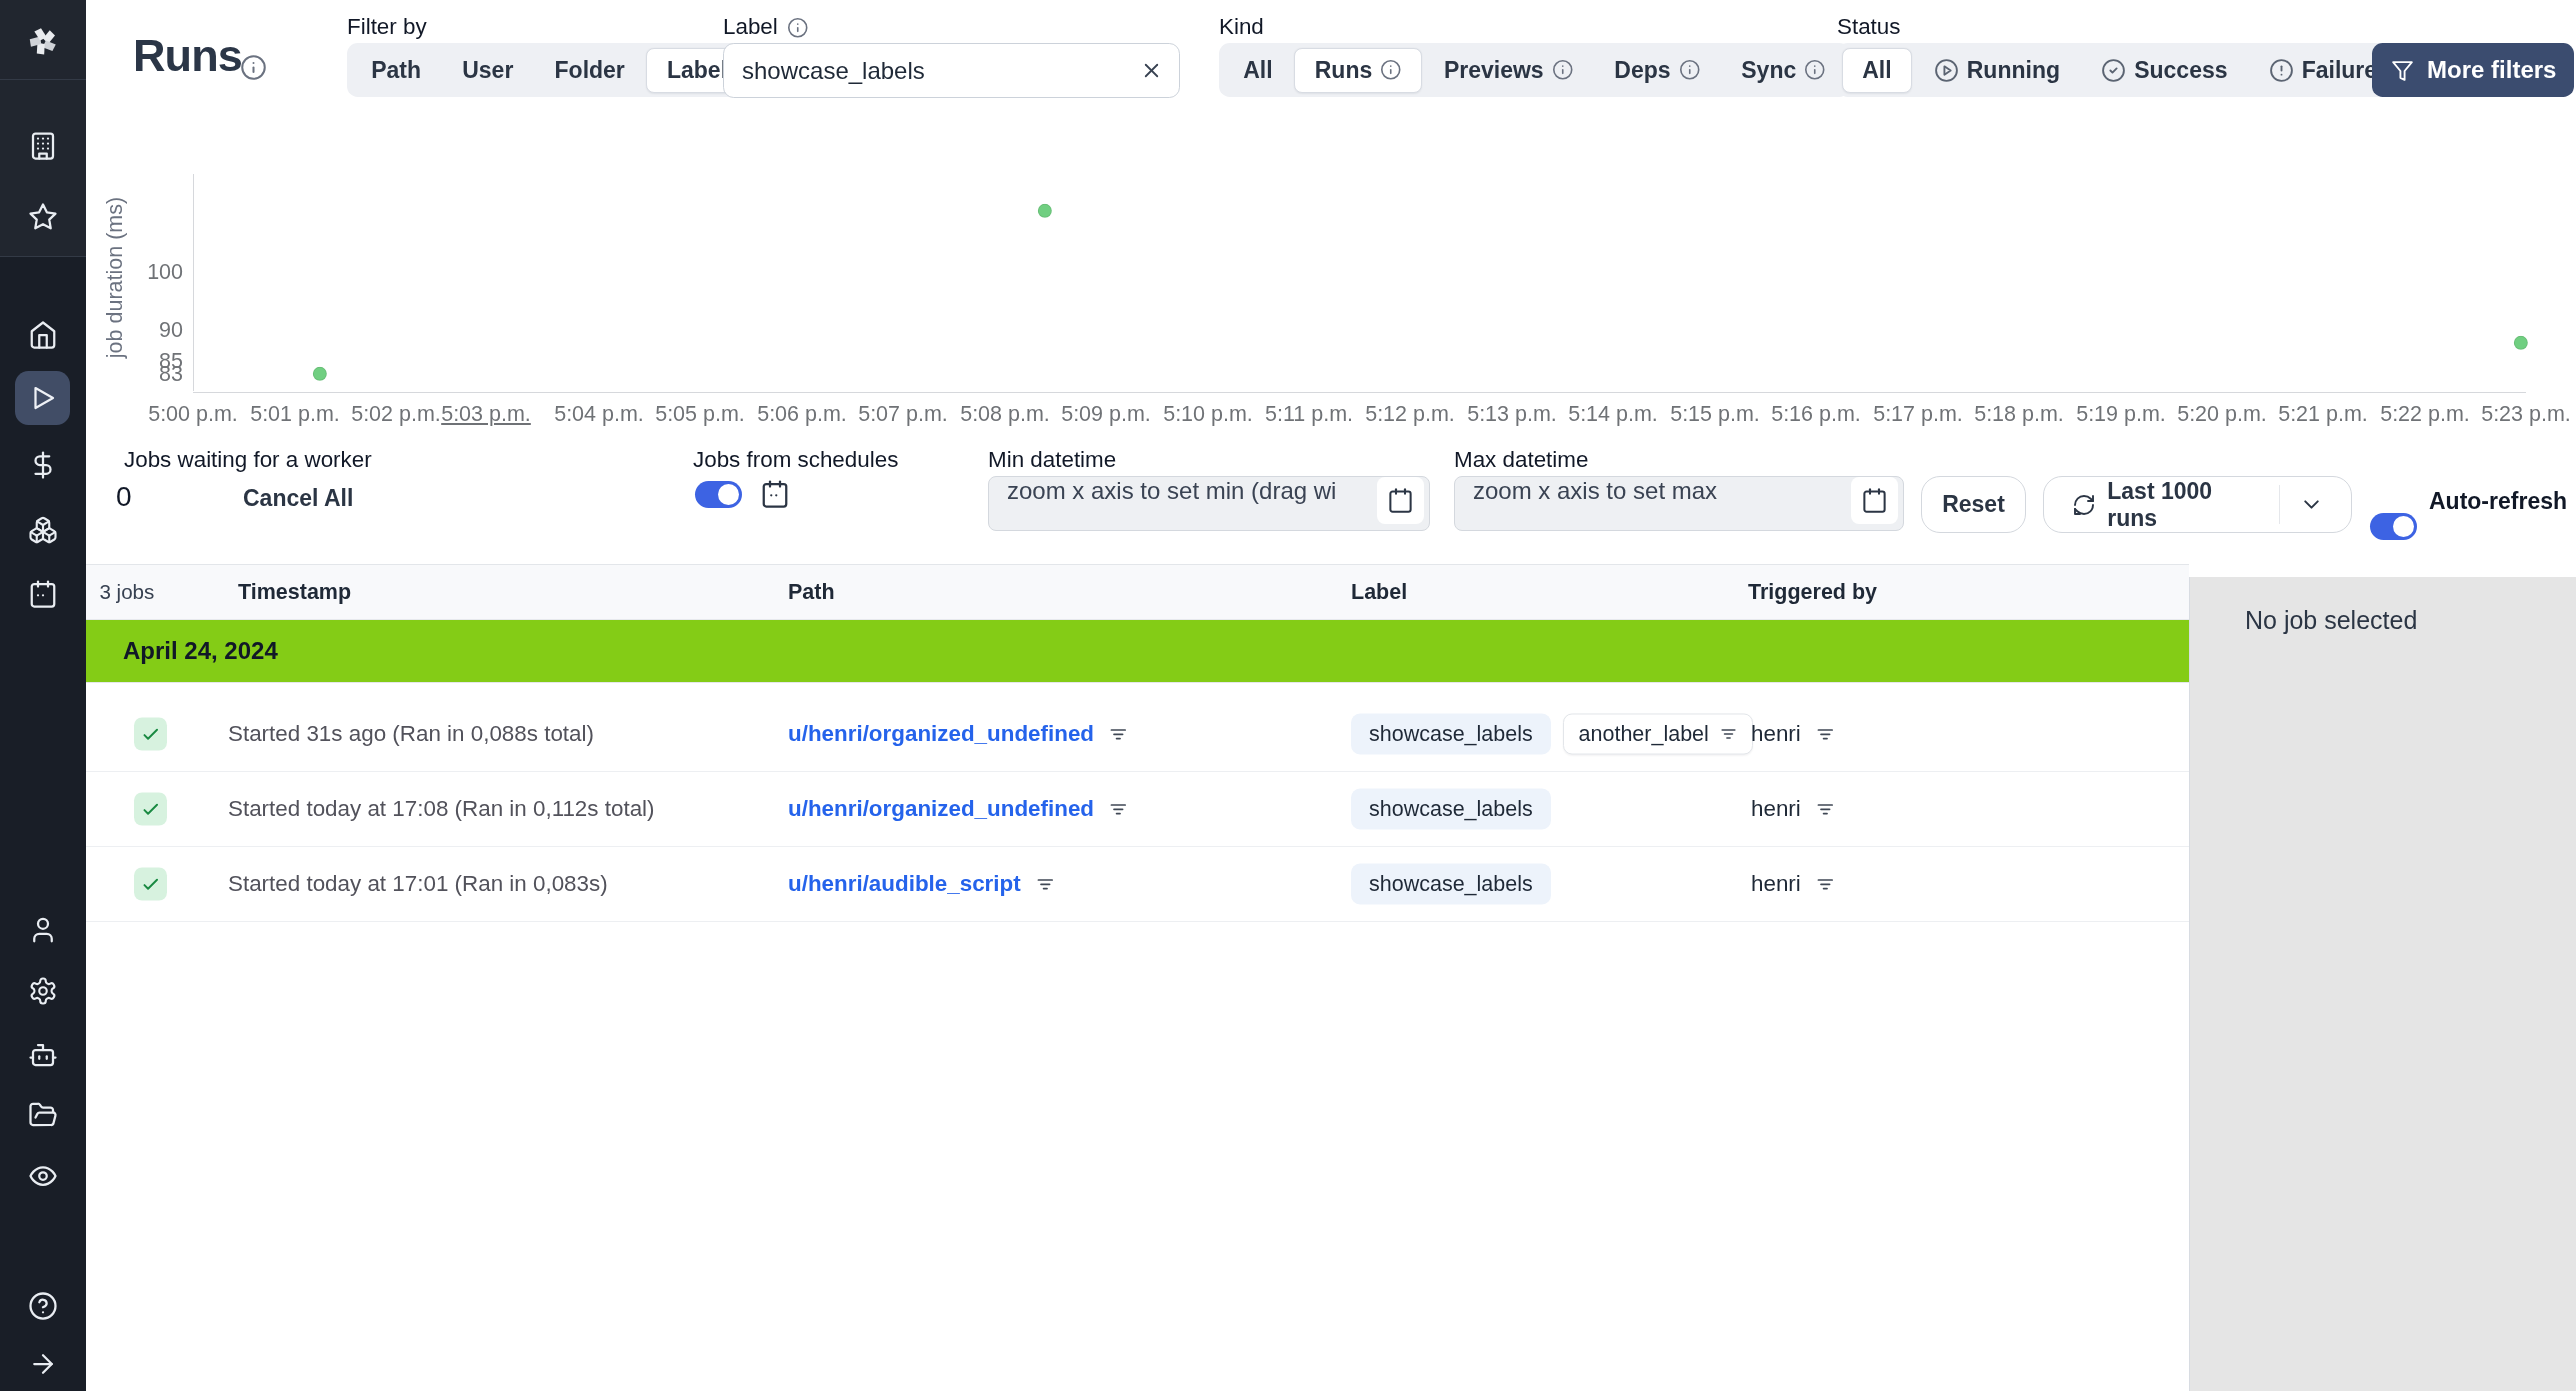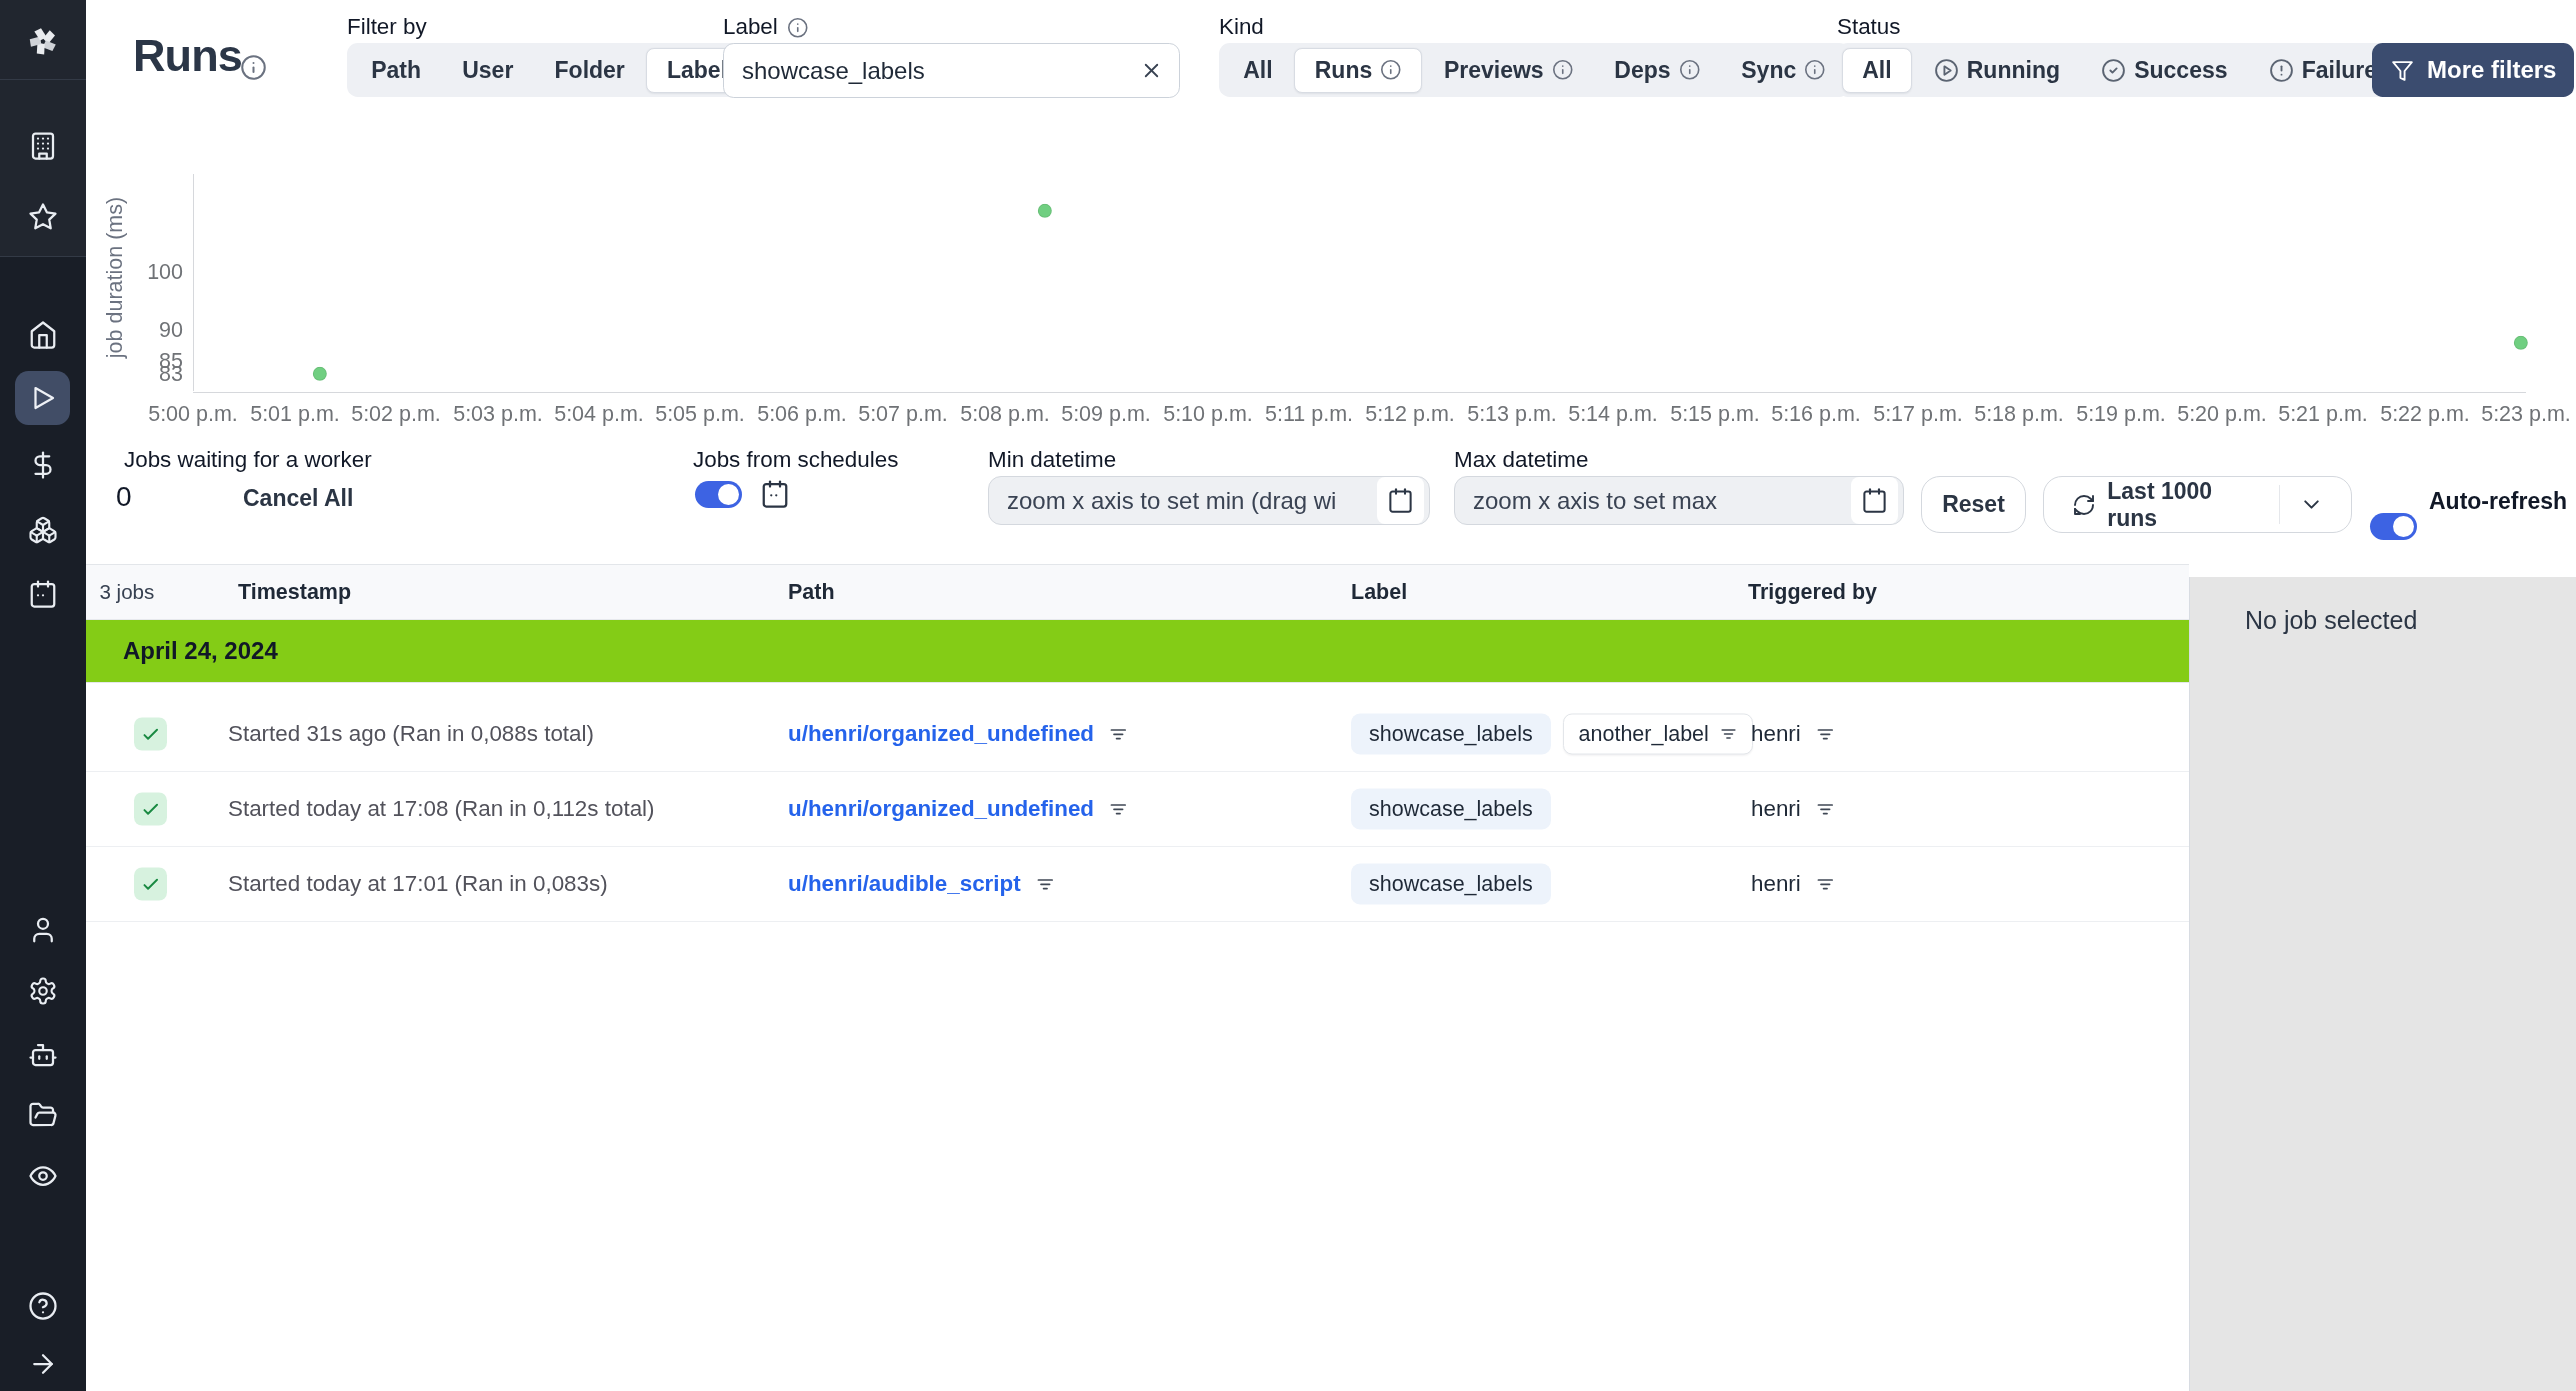--- a/index.html
+++ b/index.html
@@ -47,22 +47,22 @@
   .xtick { position:absolute; top:268px; transform:translateX(-50%); font-size:21.5px; color:#6f7276; white-space:nowrap; }
   .dot { position:absolute; width:14.3px; height:14.3px; border-radius:50%; transform:translate(-50%,-50%);
     border:0.9px solid rgba(0,0,0,.08); cursor:pointer; }
 
   
   .controls { position:absolute; left:86px; top:438px; width:2490px; height:125px; }
   .ctl-label { position:absolute; top:9px; font-size:22.4px; font-weight:500; color:#111827;
     display:flex; align-items:center; gap:9px; }
   .toggle { position:relative; width:47px; height:27px; border-radius:13.4px; background:#3d63e3; cursor:pointer; }
   .toggle::after { content:""; position:absolute; right:2.7px; top:2.7px; width:21.5px; height:21.5px; border-radius:50%; background:#fff; }
-  .dt-input { position:absolute; top:38px; height:49px; background:#eef0f3; border:0.9px solid #d4d8de;
-    border-radius:13px; display:flex; align-items:center; justify-content:space-between;
+  .dt-input { position:absolute; top:38px; height:55px; background:#eef0f3; border:0.9px solid #d4d8de;
+    border-radius:8px; display:flex; align-items:flex-start; justify-content:space-between;
     padding:0 5.4px 0 18px; cursor:pointer; }
   .dt-text { font-size:24px; color:#3a4353; white-space:nowrap; overflow:hidden; }
   .cal-btn { flex:none; width:47px; height:47px; background:#fff; border-radius:8px;
     display:flex; align-items:center; justify-content:center; color:#2b3544; cursor:pointer; }
   .btn-white { position:absolute; top:38px; height:57px; background:#fff; border:0.9px solid #d4d8de;
     border-radius:19px; display:flex; align-items:center; justify-content:center;
     font-size:23px; font-weight:600; color:#2b3544; cursor:pointer; }
 
   
   .table { position:absolute; left:86px; top:564px; width:2103px; height:828px; background:#fff;
@@ -376,21 +376,21 @@
   <div class="axis-h"></div>
   <div id="chartDots">
       <span class="dot" style="background: rgb(112, 207, 129); left: 234px; top: 240px;"></span>
       <span class="dot" style="background: rgb(112, 207, 129); left: 959px; top: 77px;"></span>
       <span class="dot" style="background: rgb(112, 207, 129); left: 2435px; top: 209px;"></span>
     </div>
   <div id="xTicks">
       <span class="xtick" style="left: 107px;">5:00 p.m.</span>
       <span class="xtick" style="left: 209px;">5:01 p.m.</span>
       <span class="xtick" style="left: 310px;">5:02 p.m.</span>
-      <span class="xtick" style="left: 412px;">5:03 p.m.</span>
+      <span class="xtick" style="left: 400px; text-decoration: underline;">5:03 p.m.</span>
       <span class="xtick" style="left: 513px;">5:04 p.m.</span>
       <span class="xtick" style="left: 614px;">5:05 p.m.</span>
       <span class="xtick" style="left: 716px;">5:06 p.m.</span>
       <span class="xtick" style="left: 817px;">5:07 p.m.</span>
       <span class="xtick" style="left: 919px;">5:08 p.m.</span>
       <span class="xtick" style="left: 1020px;">5:09 p.m.</span>
       <span class="xtick" style="left: 1122px;">5:10 p.m.</span>
       <span class="xtick" style="left: 1223px;">5:11 p.m.</span>
       <span class="xtick" style="left: 1324px;">5:12 p.m.</span>
       <span class="xtick" style="left: 1426px;">5:13 p.m.</span>

